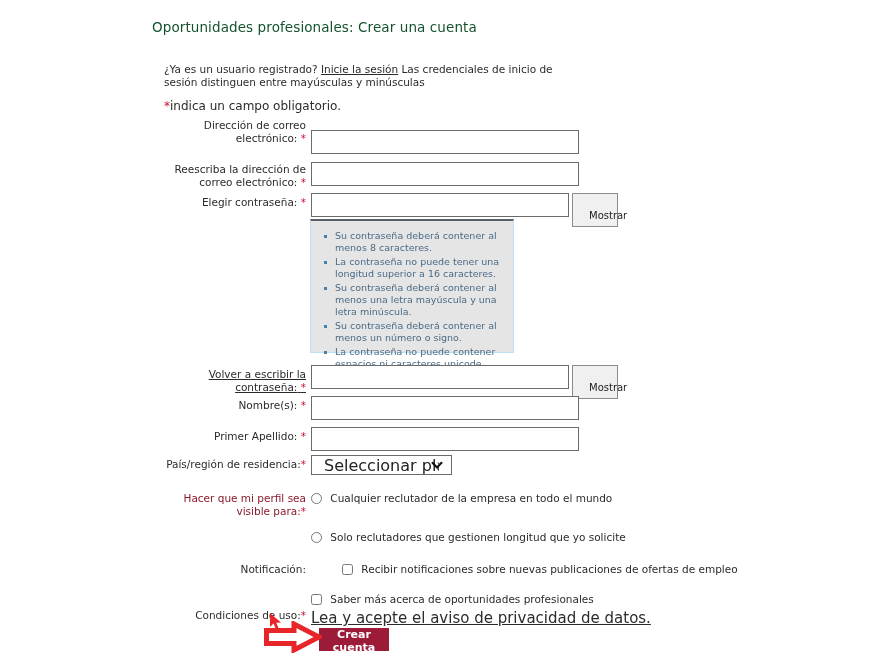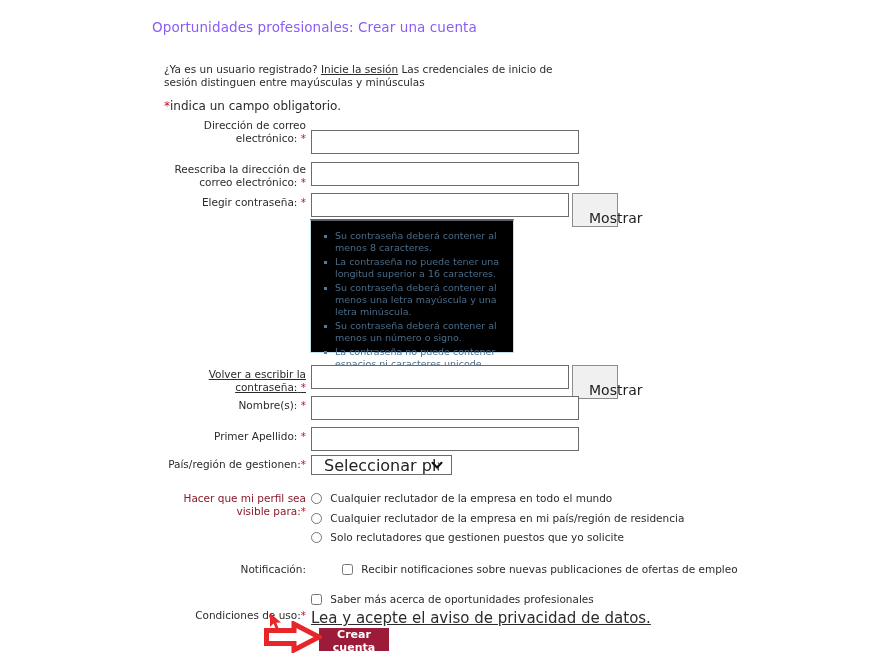--- a/index.html
+++ b/index.html
@@ -23,21 +23,21 @@
     width: 878px;
     height: 654px;
   }
 
   
   .page-title {
     position: absolute;
     left: 152px;
     top: 19px;
     font-size: 13.5px;
-    color: #8b5cf6;
+    color: #14532d;
     letter-spacing: 0.1px;
     white-space: nowrap;
   }
 
   
   .intro {
     position: absolute;
     left: 164px;
     top: 63px;
     width: 402px;
@@ -94,35 +94,35 @@
 
   
   .btn-show {
     position: absolute;
     box-sizing: border-box;
     width: 46px;
     height: 24px;
     border: 1px solid #8c8c8c;
     background: #f0f0f0;
     font-family: "DejaVu Sans", sans-serif;
-    font-size: 14px;
+    font-size: 10px;
     color: #222;
     cursor: pointer;
     padding: 16px;
   }
 
   
   .hintbox {
     position: absolute;
     left: 310px;
     top: 219px;
     width: 204px;
     height: 134px;
     box-sizing: border-box;
-    background: #000000;
+    background: #e5e5e5;
     border: 1px solid #bfe0ee;
     border-top: 2px solid #5a5f6b;
   }
   .hintbox ul {
     margin: 0;
     padding: 9px 10px 0 24px;
     list-style: none;
   }
   .hintbox li {
     position: relative;
@@ -288,46 +288,42 @@
   </div>
   <input class="tinput wide" style="top: 396px;" type="text" value="" placeholder="">
 
   <div class="label-col" style="top:430px;">
     <span>Primer Apellido:</span>
     <span class="ast">*</span>
   </div>
   <input class="tinput wide" style="top: 427px;" type="text" value="" placeholder="">
 
   <div class="label-col" style="top:458px;">
-    <span>País/región de gestionen:</span><span class="ast">*</span>
+    <span>País/región de residencia:</span><span class="ast">*</span>
   </div>
   <div class="sel-wrap" style="left:311px; top:455px;">
     <select class="sel" style="left:0; top:0;">
       <option>Seleccionar plazo</option>
     </select>
     <svg class="sel-arrow" style="left:120px; top:4px;" viewBox="0 0 12 12">
       <path d="M1.5 3.8 L6 8.4 L10.5 3.8" fill="none" stroke="#111" stroke-width="2.1" stroke-linecap="round" stroke-linejoin="round"></path>
     </svg>
   </div>
 
   <div class="label-col label-red" style="top:492px; width:156px; left:150px;">
     <span>Hacer que mi perfil sea visible para:</span><span class="ast">*</span>
   </div>
 
   <label class="opt" style="left:311px; top:492px;">
     <input type="radio" name="visibility" style="">
     <span>Cualquier reclutador de la empresa en todo el mundo</span>
   </label>
-  <label class="opt" style="left:311px; top:512px;">
-    <input type="radio" name="visibility" style="">
-    <span>Cualquier reclutador de la empresa en mi país/región de residencia</span>
-  </label>
   <label class="opt" style="left:311px; top:531px;">
     <input type="radio" name="visibility" style="">
-    <span>Solo reclutadores que gestionen puestos que yo solicite</span>
+    <span>Solo reclutadores que gestionen longitud que yo solicite</span>
   </label>
 
   <div class="label-col" style="top:563px;">
     <span>Notificación:</span>
   </div>
   <label class="opt" style="left:311px; top:563px;padding-left:31px;">
     <input type="checkbox" style="">
     <span>Recibir notificaciones sobre nuevas publicaciones de ofertas de empleo</span>
   </label>
   <label class="opt" style="left:311px; top:593px;">

